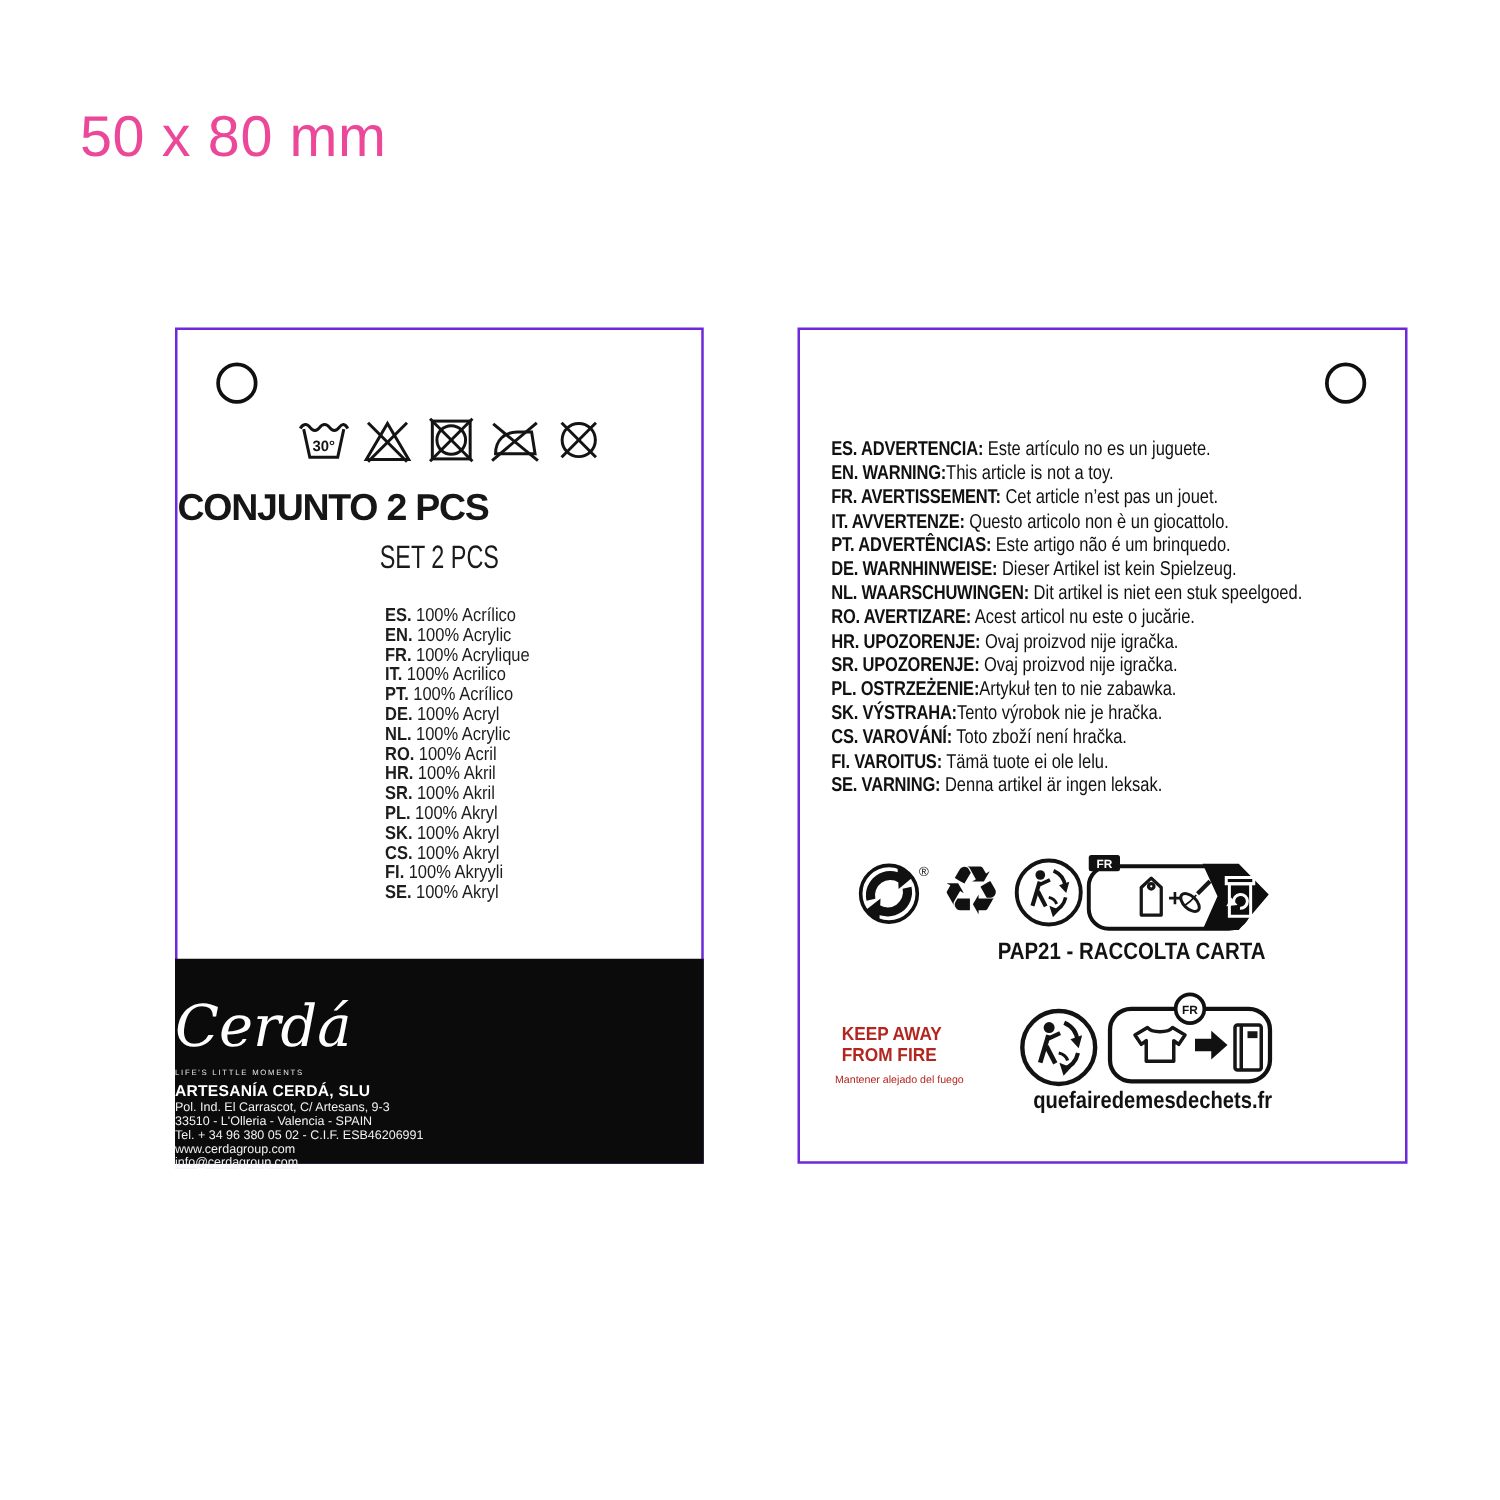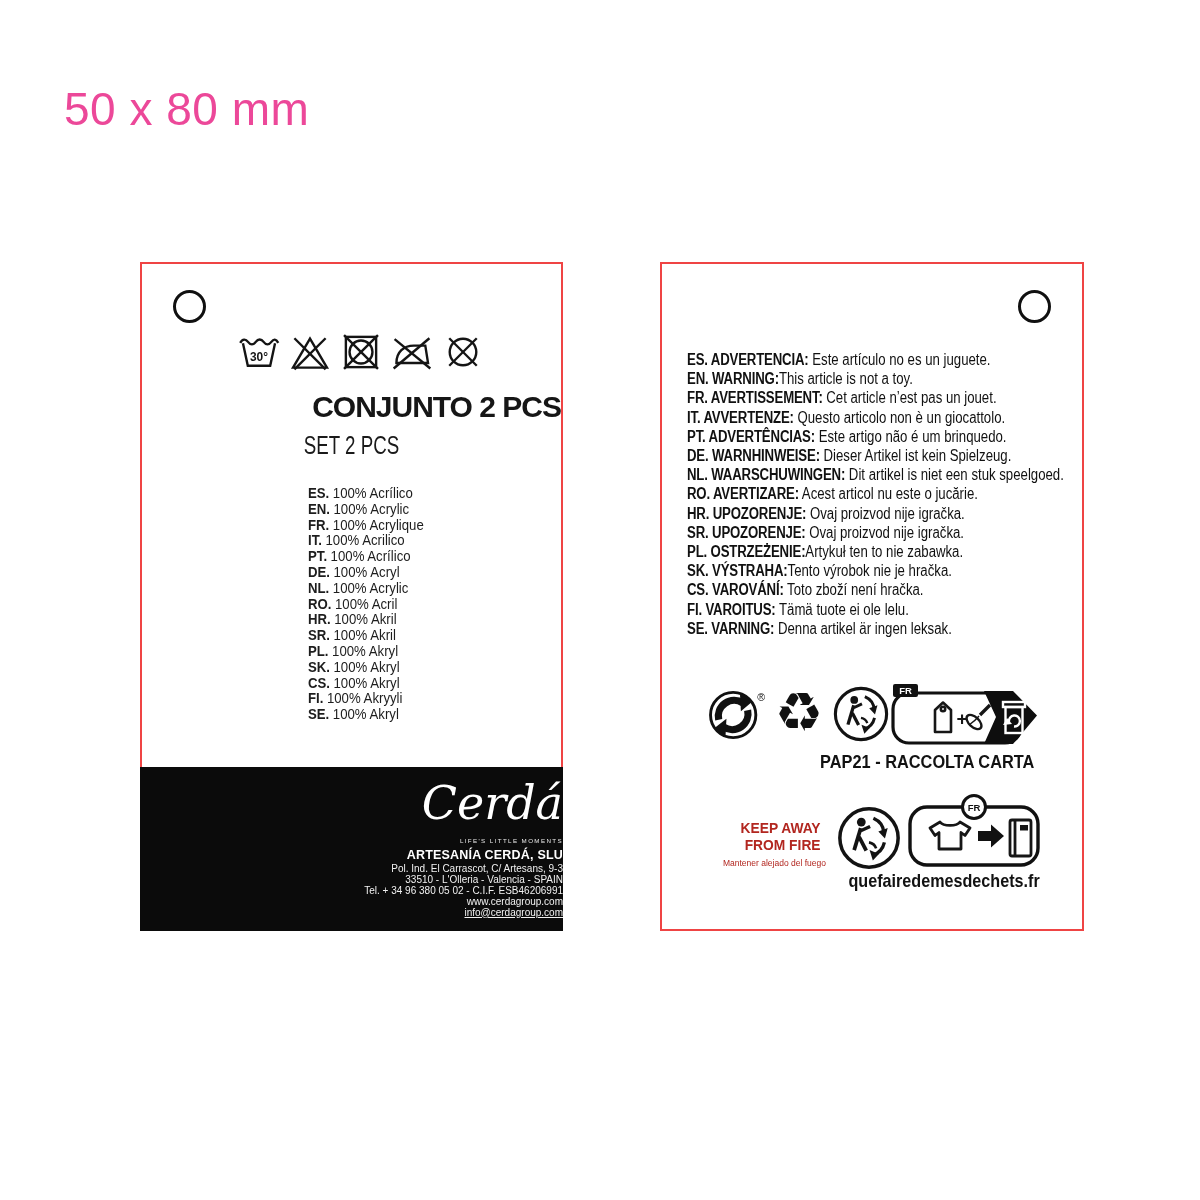--- a/index.html
+++ b/index.html
@@ -5,54 +5,54 @@
   html,body{margin:0;padding:0;}
   body{
     width:1200px;height:1200px;position:relative;background:#ffffff;
     font-family:"Liberation Sans", sans-serif;color:#161616;overflow:hidden;
   }
   .size-title{
     position:absolute;left:64px;top:82px;font-size:46px;letter-spacing:0.5px;color:#ec4899;
   }
   .tag{
     position:absolute;top:262px;width:423px;height:669px;background:#ffffff;
-    border:2px solid #ef4444;box-sizing:border-box;
+    border:2px solid #6d28d9;box-sizing:border-box;
   }
   .tag.front{left:140px;}
-  .tag.back{left:660px;width:424px;}
+  .tag.back{left:638px;width:488px;}
   .hole{
     position:absolute;top:26px;width:27px;height:27px;border:3px solid #101010;border-radius:50%;
     background:#ffffff;
   }
   .front .hole{left:31px;}
   .back .hole{right:31px;}
 
   
   .care-row{
     position:absolute;top:66px;left:0;right:0;display:flex;justify-content:center;
     gap:7px;padding-left:18px;
   }
   .care-row svg{width:44px;height:44px;display:block;}
   .tag-title{
-    position:absolute;top:126px;left:0;width:100%;text-align:right;
+    position:absolute;top:126px;left:0;width:100%;text-align:left;
     font-size:30px;font-weight:bold;letter-spacing:-1px;color:#161616;
   }
   .tag-subtitle{
     position:absolute;top:166px;left:0;width:100%;text-align:center;
     font-size:26px;color:#1a1a1a;transform:scaleX(0.72);transform-origin:center top;
   }
   .composition{
     position:absolute;top:221px;left:166px;font-size:15px;line-height:15.8px;color:#1d1d1d;
     transform:scaleX(0.88);transform-origin:0 0;white-space:nowrap;
   }
   .comp-row b{margin-right:4px;}
   .front-footer{
     position:absolute;top:503px;left:-2px;right:-2px;bottom:-2px;background:#0b0b0b;color:#ffffff;
   }
-  .front-footer > div{position:absolute;left:0;width:100%;text-align:right;}
+  .front-footer > div{position:absolute;left:0;width:100%;text-align:left;margin-top:18px;}
   .brand-script{
     top:10px;font-family:"DejaVu Serif", serif;font-style:italic;font-size:46px;line-height:52px;
   }
   .brand-tagline{top:70px;font-size:6.2px;letter-spacing:1.4px;color:#e9e9e9;}
   .brand-company{top:81px;font-size:12.5px;font-weight:bold;letter-spacing:0.2px;}
   .addr{font-size:10px;color:#f1f1f1;}
   .addr.l1{top:96px;} .addr.l2{top:107px;} .addr.l3{top:118px;}
   .addr.l4{top:129px;} .addr.l5{top:139.5px;text-decoration:underline;}
 
   
@@ -64,21 +64,21 @@
   .eco-icon{position:absolute;}
   .mobius{
     position:absolute;left:108px;top:420px;width:58px;height:58px;text-align:center;
     font-size:54px;line-height:58px;color:#111;font-family:"DejaVu Sans", sans-serif;
   }
   .pap-caption{
     position:absolute;left:142px;width:230px;top:487px;text-align:center;
     font-size:19px;font-weight:bold;transform:scaleX(0.86);transform-origin:center top;color:#121212;
     white-space:nowrap;
   }
-  .keep-away{position:absolute;left:28px;top:556px;width:136px;text-align:right;color:#b2261f;}
+  .keep-away{position:absolute;left:28px;top:556px;width:136px;text-align:left;color:#b2261f;}
   .ka-line{font-size:15px;font-weight:bold;line-height:16.5px;transform:scaleX(0.92);transform-origin:center top;}
   .ka-sub{font-size:8.5px;margin-top:5px;}
   .sorting-url{
     position:absolute;left:170px;width:220px;top:606px;text-align:center;
     font-size:19px;font-weight:bold;color:#121212;transform:scaleX(0.85);transform-origin:center top;
     white-space:nowrap;
   }
 </style>
 </head>
 <body>

